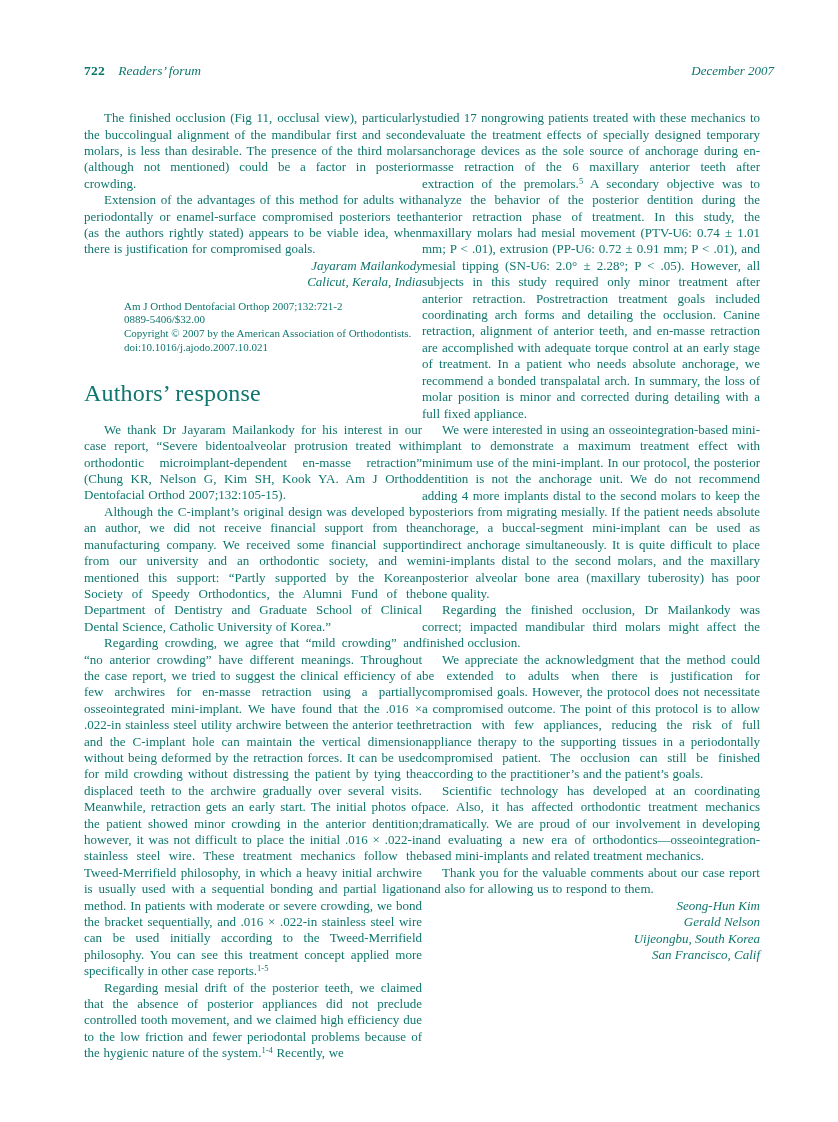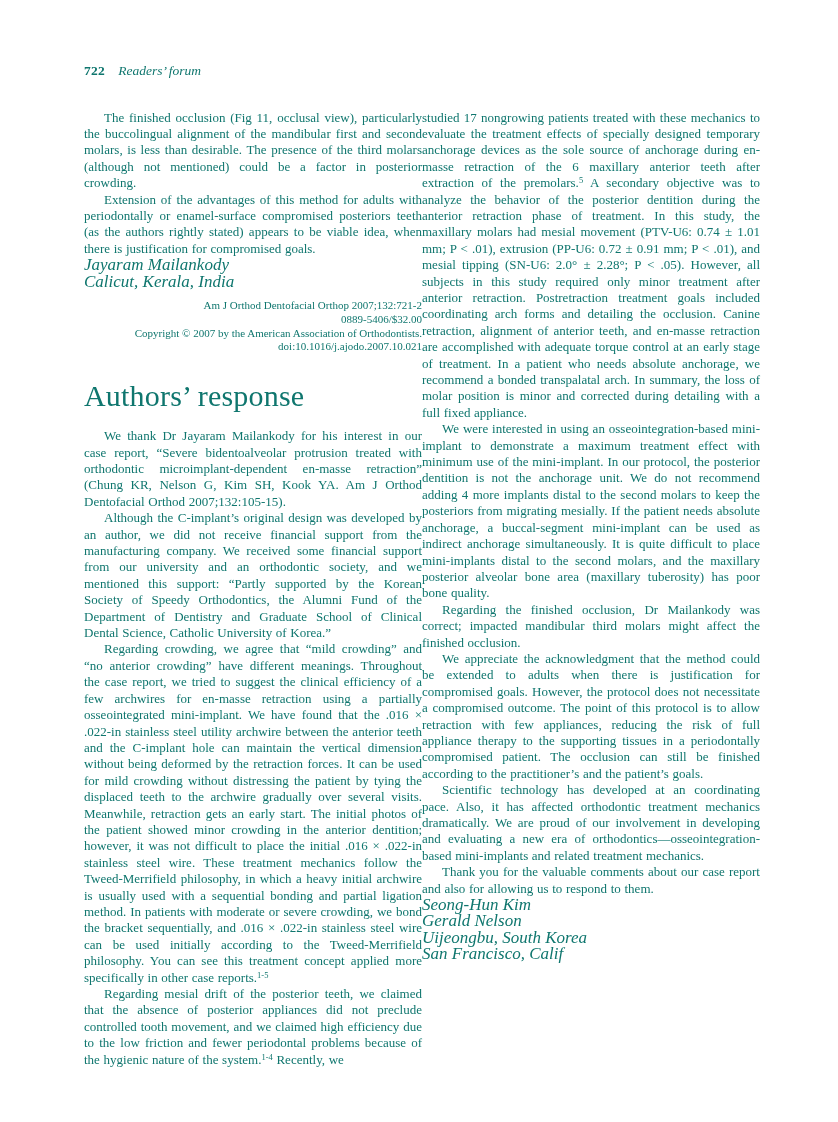--- a/index.html
+++ b/index.html
@@ -41,49 +41,51 @@
   }
   p.indent { text-indent: 20px; }
   sup.ref {
     font-size: 8.5px;
     line-height: 0;
     vertical-align: baseline;
     position: relative;
     top: -4px;
   }
   .sig {
-    text-align: left;
+    text-align: right;
     font-style: italic;
-    font-size: 17px;
+    font-size: 13px;
     line-height: 16.4px;
   }
   .citation {
     margin-top: 9px;
     font-size: 11px;
     line-height: 13.8px;
-    text-align: right;
+    text-align: left;
+    margin-left: 40px;
   }
   h1.section-heading {
-    font-size: 30px;
+    font-size: 24px;
     font-weight: normal;
     margin: 25px 0 15px 0;
     letter-spacing: 0.2px;
   }
   .editors-note { margin-top: 15px; }
 </style>
 </head>
 <body>
 
 <div class="page">
 
   <div class="page-header">
     <div class="header-left">
       <span class="page-num">722</span><span class="section-title">Readers’ forum</span>
     </div>
     <div class="header-right">
+      <div>December 2007</div>
     </div>
   </div>
 
   <div class="columns">
 
     <div class="col">
       <p class="body indent">The finished occlusion (Fig 11, occlusal view), particularly the buccolingual alignment of the mandibular first and second molars, is less than desirable. The presence of the third molars (although not mentioned) could be a factor in posterior crowding.</p>
       <p class="body indent">Extension of the advantages of this method for adults with periodontally or enamel-surface compromised posteriors teeth (as the authors rightly stated) appears to be viable idea, when there is justification for compromised goals.</p>
 
       <div class="sig">

